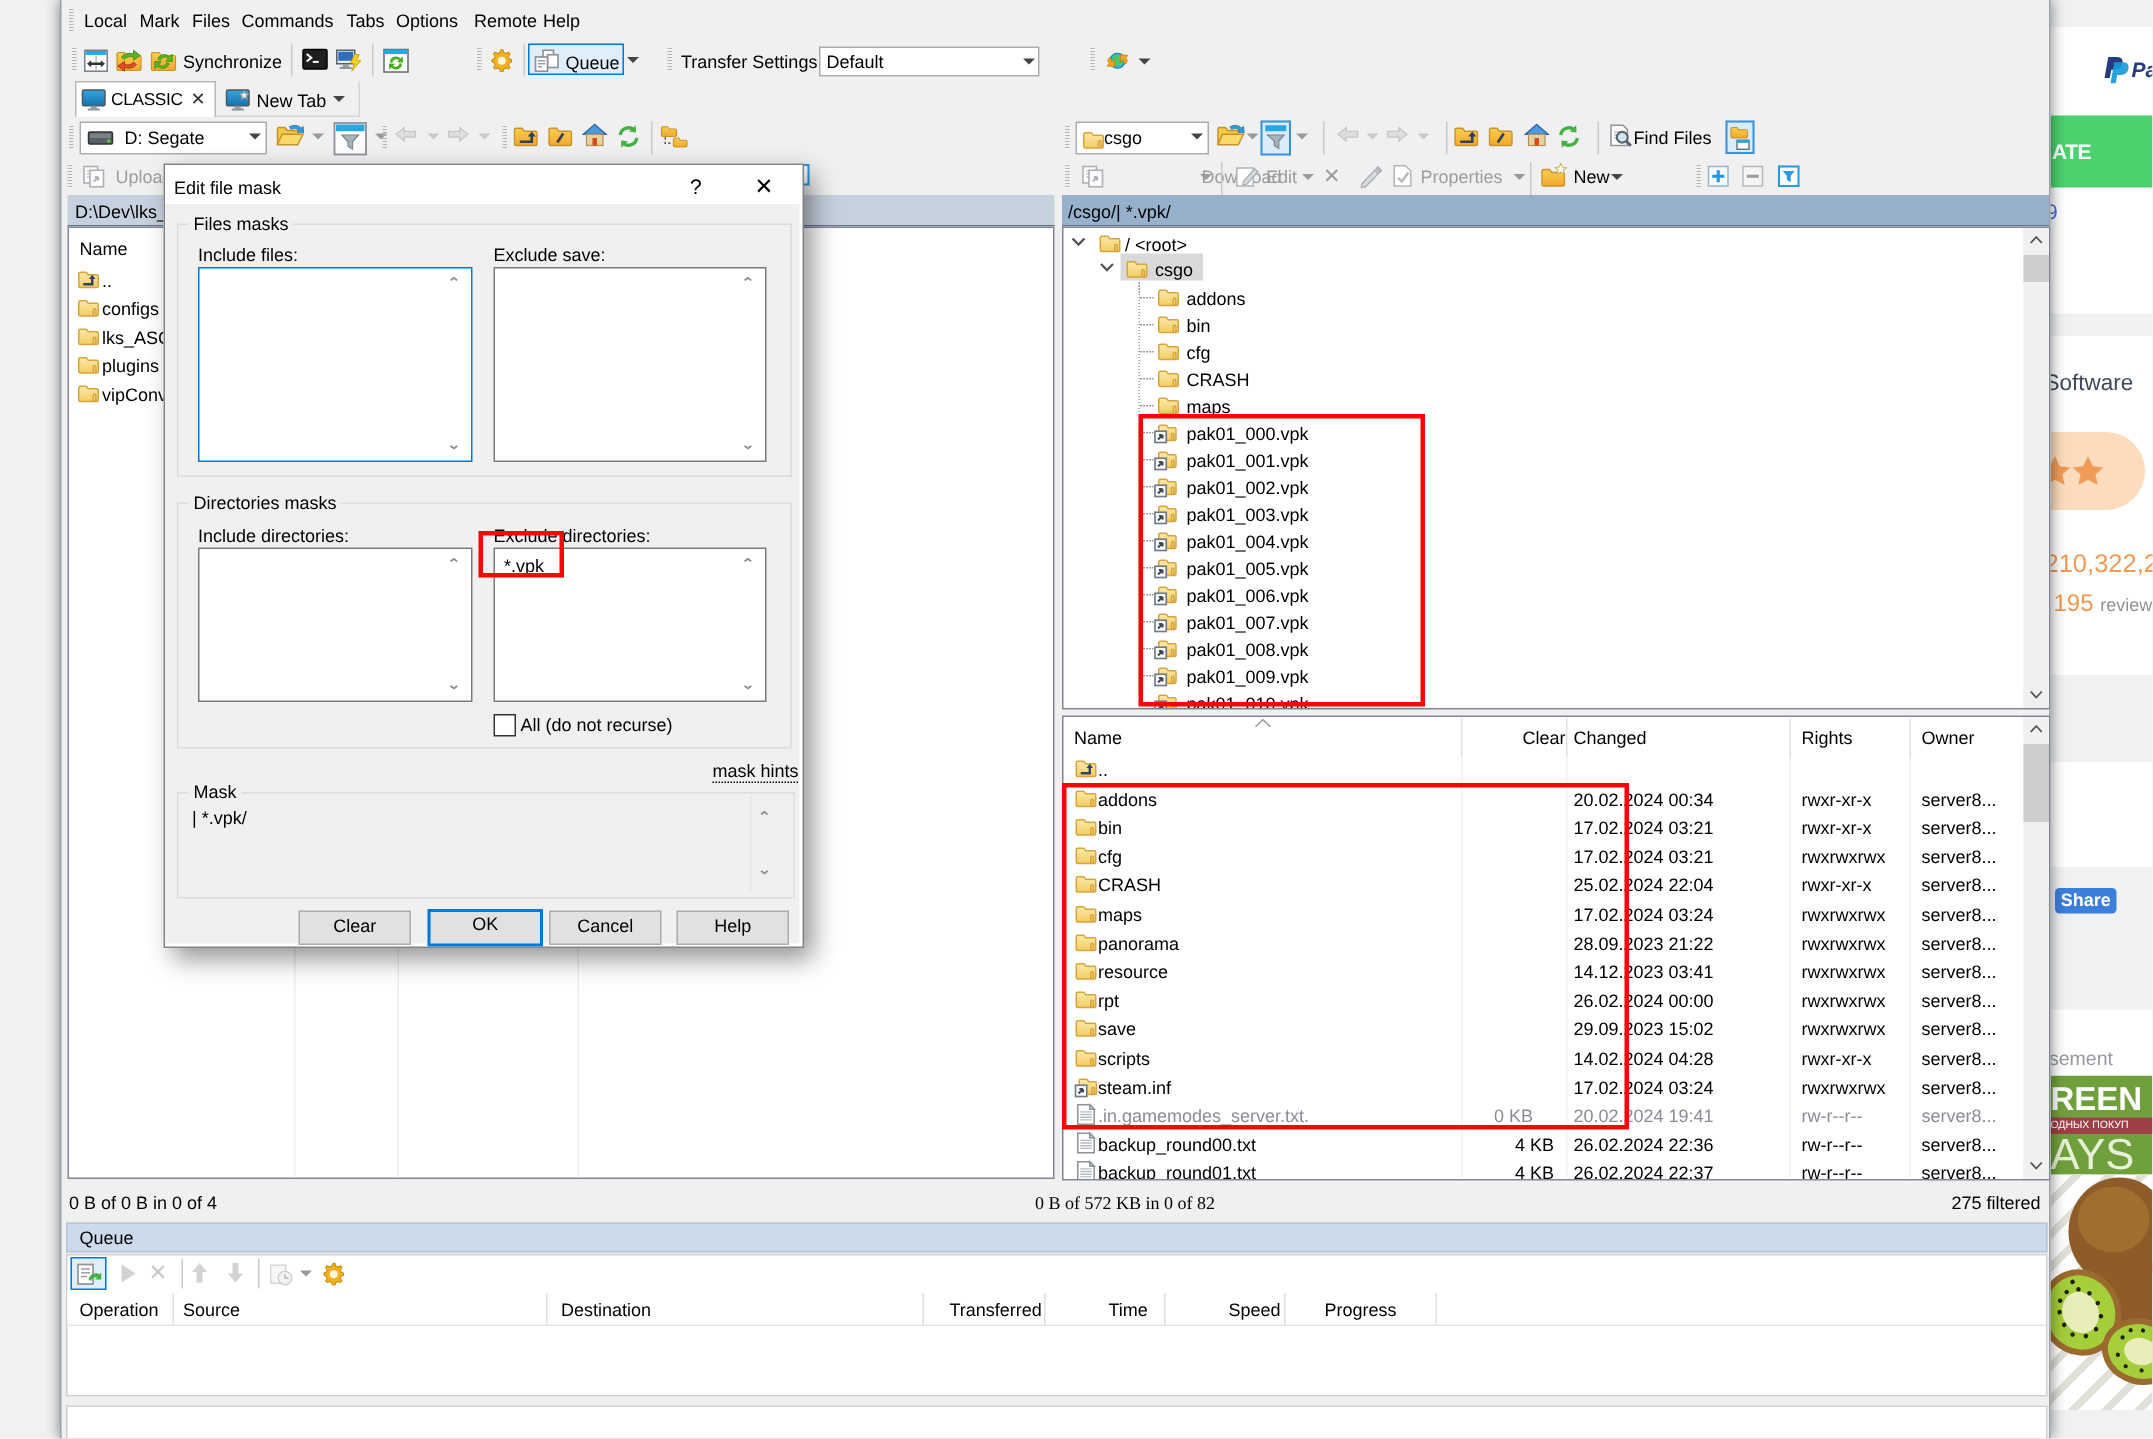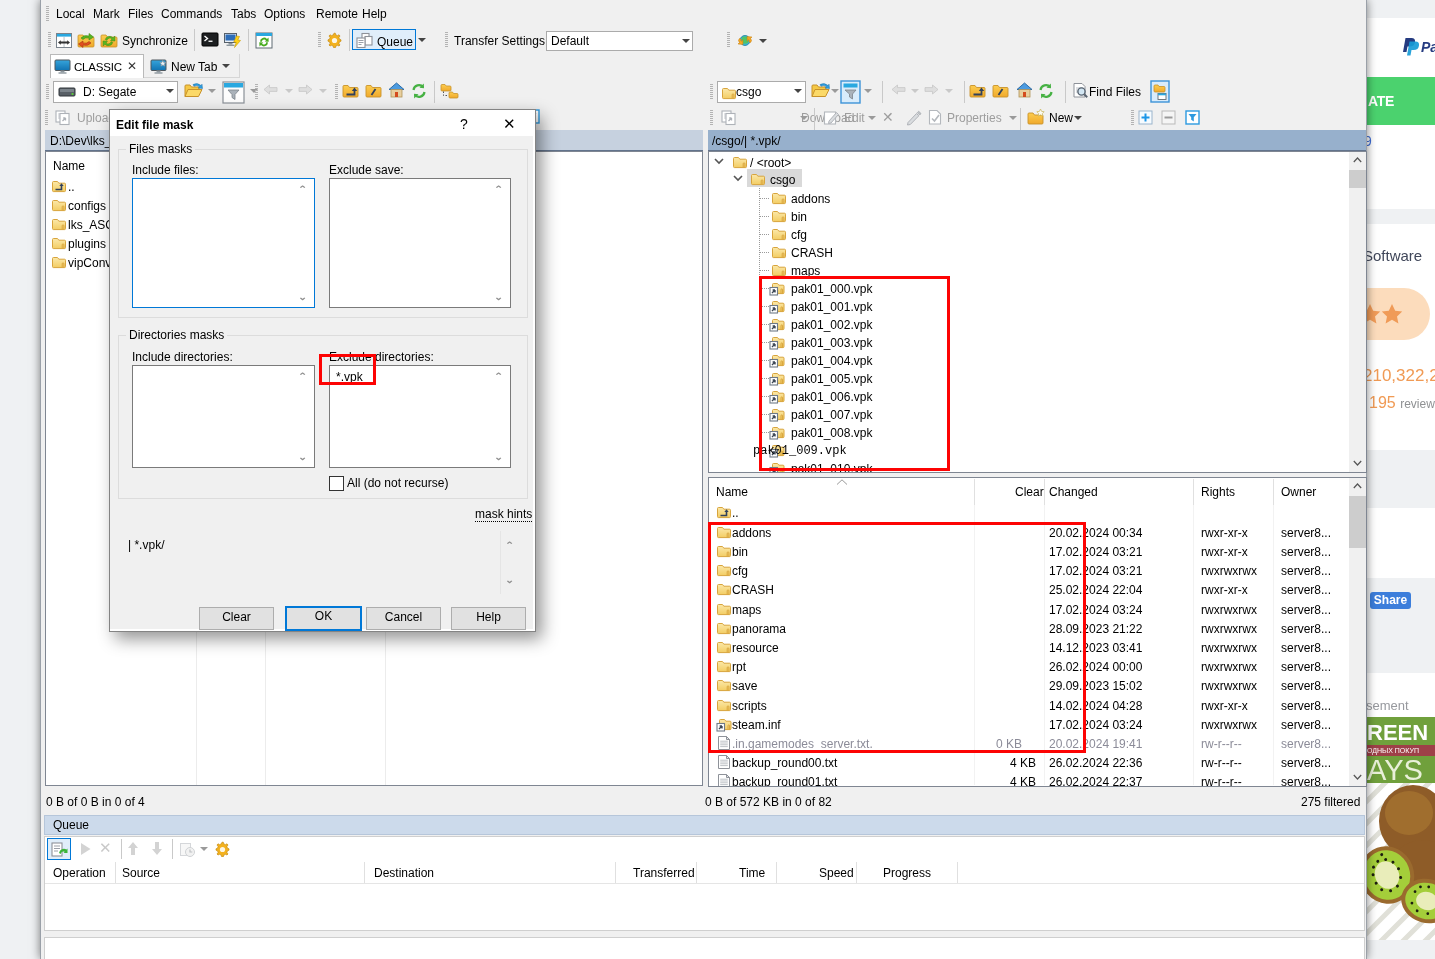--- a/index.html
+++ b/index.html
@@ -790,21 +790,21 @@
               <use href="#s-foldlink" width="16" height="16"></use>
             </svg>
           </span>
           <span class="t" style="left:750px;top:426px;">pak01_008.vpk</span>
           <div class="abs" style="left:719px;top:450px;width:9px;height:1px;background-image:repeating-linear-gradient(to right,#9a9a9a 0 1px,transparent 1px 2px);"></div>
           <span class="abs" style="left:728px;top:442px;">
             <svg width="16" height="16" viewBox="0 0 16 16" style="display:block">
               <use href="#s-foldlink" width="16" height="16"></use>
             </svg>
           </span>
-          <span class="t" style="left:712px;top:444px;font-family:Liberation Mono, monospace;">pak01_009.vpk</span>
+          <span class="t" style="left:750px;top:444px;">pak01_009.vpk</span>
           <div class="abs" style="left:719px;top:468px;width:9px;height:1px;background-image:repeating-linear-gradient(to right,#9a9a9a 0 1px,transparent 1px 2px);"></div>
           <span class="abs" style="left:728px;top:460px;">
             <svg width="16" height="16" viewBox="0 0 16 16" style="display:block">
               <use href="#s-foldlink" width="16" height="16"></use>
             </svg>
           </span>
           <span class="t" style="left:750px;top:462px;">pak01_010.vpk</span>
         </div>
       </div>
 <div class="sbar" style="left:1308px;top:152px;height:320px;">
@@ -985,21 +985,21 @@
         </div>
   <div class="sthumb" style="top:18px;height:52px;"></div>
   <div class="sarr" style="bottom:0;">
           <svg width="9" height="6" viewBox="0 0 9 6">
             <path d="M.8 1 L4.5 5 L8.2 1" fill="none" stroke="#555" stroke-width="1.2"></path>
           </svg>
         </div>
 </div>
 
 <span class="t" style="left:5px;top:795px;">0 B of 0 B in 0 of 4</span>
-<span class="t" style="left:664px;top:795px;">0 B of 572 KB in 0 of 82</span>
+<span class="t" style="left:649px;top:795px;font-family:Liberation Serif, serif;">0 B of 572 KB in 0 of 82</span>
 <span class="t" style="left:1260px;top:795px;">275 filtered</span>
 
 <div class="abs" style="left:3px;top:815px;width:1321px;height:20px;background:#ccdaeb;border:1px solid #b6c6da;"></div>
 <span class="t" style="left:12px;top:818px;">Queue</span>
 <div class="abs" style="left:3px;top:836px;width:1321px;height:95px;background:#fff;border:1px solid #cfcfcf;"></div>
 <div id="qtb">
         <div class="abs" style="left:6px;top:838px;width:24px;height:22px;background:#e0eefa;border:1px solid #0078d7;"></div>
         <span class="abs" style="left:9px;top:841px;">
           <svg width="18" height="17" viewBox="0 0 18 17" style="display:block">
             <use href="#s-qenable" width="18" height="17"></use>
@@ -1042,21 +1042,21 @@
 <div class="vsep" style="left:574px;top:862px;height:21px;background:#e0e0e0;"></div>
 <div class="vsep" style="left:655px;top:862px;height:21px;background:#e0e0e0;"></div>
 <div class="vsep" style="left:735px;top:862px;height:21px;background:#e0e0e0;"></div>
 <div class="vsep" style="left:815px;top:862px;height:21px;background:#e0e0e0;"></div>
 <div class="vsep" style="left:916px;top:862px;height:21px;background:#e0e0e0;"></div>
 
 <div class="abs" style="left:3px;top:937px;width:1321px;height:22px;background:#fff;border:1px solid #cfcfcf;border-bottom:none;"></div>
 </div>
 
 <div id="dlg">
-  <span class="t" style="left:6px;top:8px;font-weight:bold;">Edit file mask</span>
+  <span class="t" style="left:6px;top:8px;">Edit file mask</span>
   <span class="abs" style="left:350px;top:6px;font-size:14px;color:#000;">?</span>
   <span class="abs" style="left:393px;top:5px;font-size:15px;color:#000;">✕</span>
   <div class="abs" style="left:0;top:26px;width:423px;height:493px;background:#f0f0f0;"></div>
 
   <div class="grp" style="left:8px;top:39px;width:408px;height:167px;">
         <span class="grplbl">Files masks</span>
       </div>
   <span class="t" style="left:22px;top:53px;">Include files:</span>
   <div class="tbox" style="left:22px;top:68px;width:181px;height:128px;border-color:#0078d7;"></div>
   <span class="chev" style="left:188px;top:74px;">⌃</span>
@@ -1075,20 +1075,23 @@
   <span class="chev" style="left:188px;top:342px;">⌄</span>
   <span class="t" style="left:219px;top:240px;">Exclude directories:</span>
   <div class="tbox" style="left:219px;top:255px;width:180px;height:101px;"></div>
   <span class="t" style="left:226px;top:260px;">*.vpk</span>
   <span class="chev" style="left:384px;top:261px;">⌃</span>
   <span class="chev" style="left:384px;top:342px;">⌄</span>
   <div class="abs" style="left:219px;top:366px;width:13px;height:13px;background:#fff;border:1px solid #333;"></div>
   <span class="t" style="left:237px;top:366px;">All (do not recurse)</span>
   <span class="t" style="left:365px;top:397px;border-bottom:1px dotted #000;">mask hints</span>
 
+  <div class="grp" style="left:8px;top:418px;width:410px;height:69px;">
+        <span class="grplbl">Mask</span>
+      </div>
   <span class="t" style="left:18px;top:428px;">| *.vpk/</span>
   <div class="abs" style="left:390px;top:421px;width:1px;height:63px;background:#e5e5e5;"></div>
   <span class="chev" style="left:395px;top:430px;">⌃</span>
   <span class="chev" style="left:395px;top:465px;">⌄</span>
 
   <div class="btn" style="left:89px;top:497px;">Clear</div>
   <div class="btn" style="left:175px;top:496px;border:2px solid #0078d7;line-height:17px;">OK</div>
   <div class="btn" style="left:256px;top:497px;">Cancel</div>
   <div class="btn" style="left:341px;top:497px;">Help</div>
 </div>

